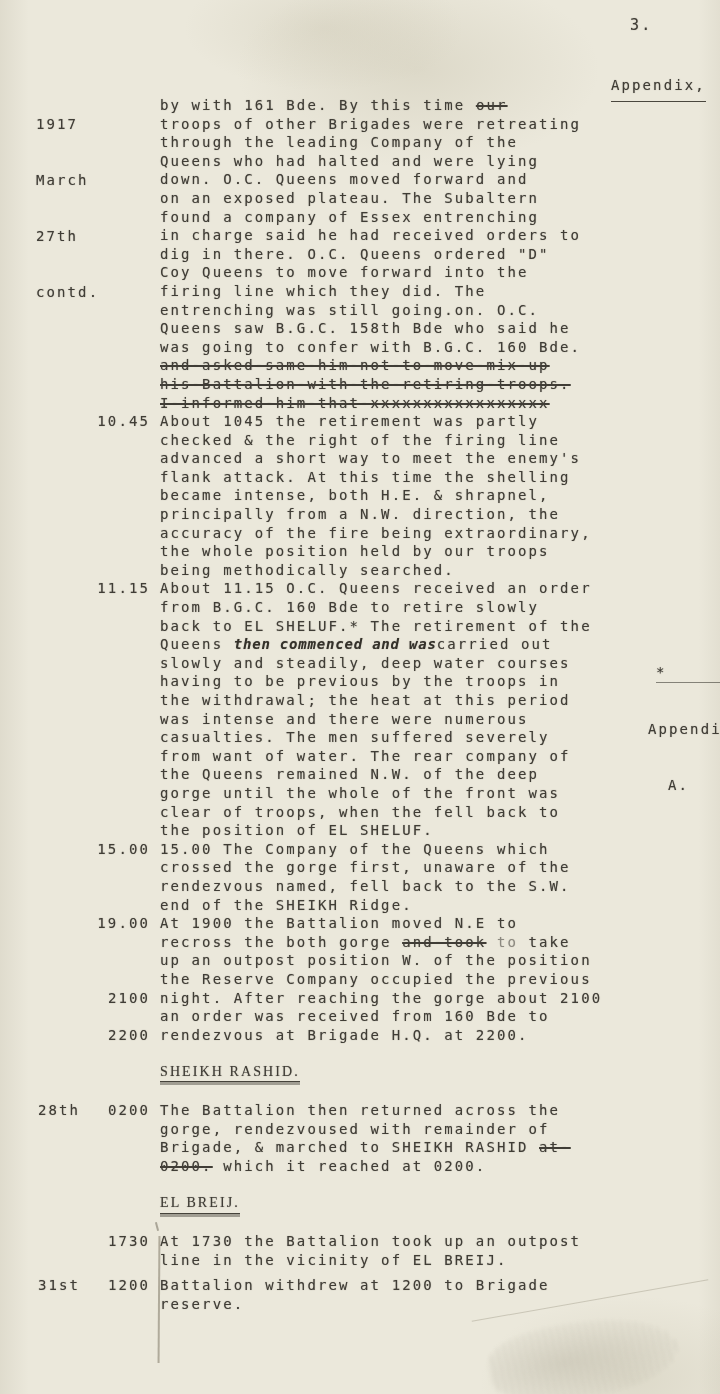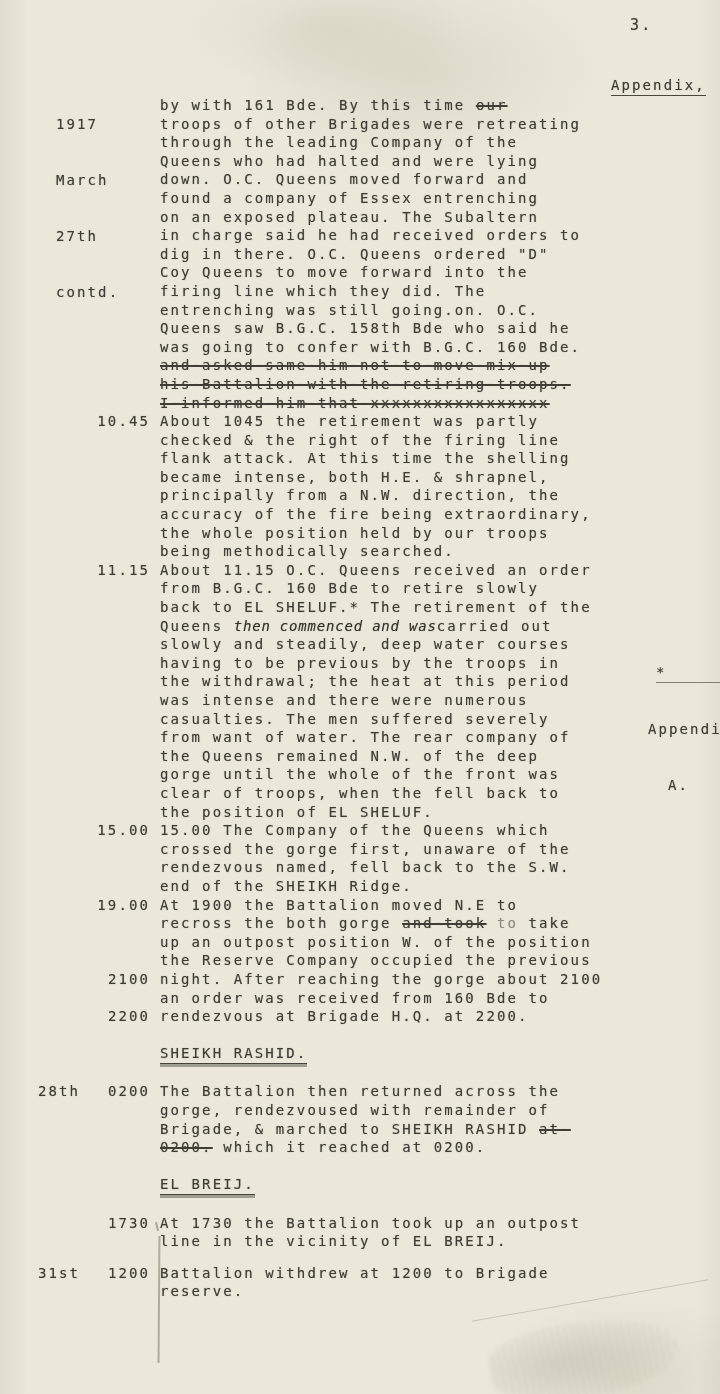--- a/index.html
+++ b/index.html
@@ -16,37 +16,37 @@
       linear-gradient(270deg, rgba(150,143,120,0.10), rgba(0,0,0,0) 3%),
       #ebe8db;
     font-family: "DejaVu Sans Mono", monospace;
     color: #403d36;
     font-size: 14px;
     letter-spacing: 2.1px;
     line-height: 18.6px;
     text-shadow: 0 0 1px rgba(64,61,54,0.5);
   }
   .page-number { position: absolute; left: 630px; top: 16px; font-size: 15px; }
-  .appendix-header { position: absolute; left: 611px; top: 76px; border-bottom: 1.5px solid #4a473e; padding-bottom: 0; }
-  .date-block { position: absolute; left: 56px; top: 78px; white-space: pre; }
+  .appendix-header { position: absolute; left: 611px; top: 76px; border-bottom: 1.5px solid #4a473e; padding-bottom: 6px; }
+  .date-block { position: absolute; left: 36px; top: 78px; white-space: pre; }
   .diary-body { position: absolute; left: 160px; top: 96px; width: 465px; }
   .entry { position: relative; }
-  .entry.spaced { margin-top: 13px; }
+  .entry.spaced { margin-top: 7px; }
   .entry .day  { position: absolute; right: calc(100% + 80px); white-space: pre; }
   .entry .time { position: absolute; right: calc(100% + 10px); white-space: pre; }
   .entry .line { white-space: pre; }
-  .entry.heading { margin: 18.6px 0; }
+  .entry.heading { margin: 18.6px 0; font-family: Liberation Serif, serif; }
   .heading-text {
     display: inline-block;
     border-bottom: 1.5px solid #45423a;
     box-shadow: 0 3px 0 rgba(69,66,58,0.45);
     padding-bottom: 0px;
   }
   .strike { text-decoration: line-through; text-decoration-thickness: 1.5px; }
-  .hw { font-style: italic; letter-spacing: 0.8px; color: #34312a; }
+  .hw { font-style: italic; letter-spacing: 0.8px; color: #34312a; font-weight: bold; }
   .faint { opacity: 0.55; text-align: center; }
   .side-note { position: absolute; left: 648px; top: 626px; line-height: 18.6px; white-space: pre; }
   .side-note .star { margin-left: 8px; border-bottom: 1px solid rgba(64,61,54,0.6); }
   .pencil-line {
     position: absolute; left: 158px; top: 1236px; width: 1.5px; height: 127px;
     background: #a19b8b; transform: rotate(0.4deg); opacity: 0.8;
   }
   .pencil-tick {
     position: absolute; left: 156px; top: 1222px; width: 2px; height: 9px;
     background: #8f897a; transform: rotate(-14deg); opacity: 0.7;
@@ -82,37 +82,38 @@
     <div>contd.</div>
   </div>
 
   <div class="diary-body">
       <div class="entry para">
         <div class="line"><span>by with 161 Bde. By this time </span><span class="strike">our</span></div>
         <div class="line"><span>troops of other Brigades were retreating</span></div>
         <div class="line"><span>through the leading Company of the</span></div>
         <div class="line"><span>Queens who had halted and were lying</span></div>
         <div class="line"><span>down. O.C. Queens moved forward and</span></div>
+        <div class="line"><span>on an exposed plateau. The Subaltern</span></div>
         <div class="line"><span>found a company of Essex entrenching</span></div>
-        <div class="line"><span>on an exposed plateau. The Subaltern</span></div>
         <div class="line"><span>in charge said he had received orders to</span></div>
         <div class="line"><span>dig in there. O.C. Queens ordered "D"</span></div>
         <div class="line"><span>Coy Queens to move forward into the</span></div>
         <div class="line"><span>firing line which they did. The</span></div>
         <div class="line"><span>entrenching was still going.on. O.C.</span></div>
         <div class="line"><span>Queens saw B.G.C. 158th Bde who said he</span></div>
         <div class="line"><span>was going to confer with B.G.C. 160 Bde.</span></div>
         <div class="line"><span class="strike">and-asked-same-him-not-to-move-mix-up</span></div>
         <div class="line"><span class="strike">his-Battalion-with-the-retiring-troops.</span></div>
         <div class="line"><span class="strike">I-informed-him-that-xxxxxxxxxxxxxxxxx</span></div>
       </div>
       <div class="entry para">
         <span class="time">10.45</span>
         <div class="line"><span>About 1045 the retirement was partly</span></div>
         <div class="line"><span>checked &amp; the right of the firing line</span></div>
+        <div class="line"><span>advanced a short way to meet the enemy's</span></div>
         <div class="line"><span>flank attack. At this time the shelling</span></div>
         <div class="line"><span>became intense, both H.E. &amp; shrapnel,</span></div>
         <div class="line"><span>principally from a N.W. direction, the</span></div>
         <div class="line"><span>accuracy of the fire being extraordinary,</span></div>
         <div class="line"><span>the whole position held by our troops</span></div>
         <div class="line"><span>being methodically searched.</span></div>
       </div>
       <div class="entry para">
         <span class="time">11.15</span>
         <div class="line"><span>About 11.15 O.C. Queens received an order</span></div>

